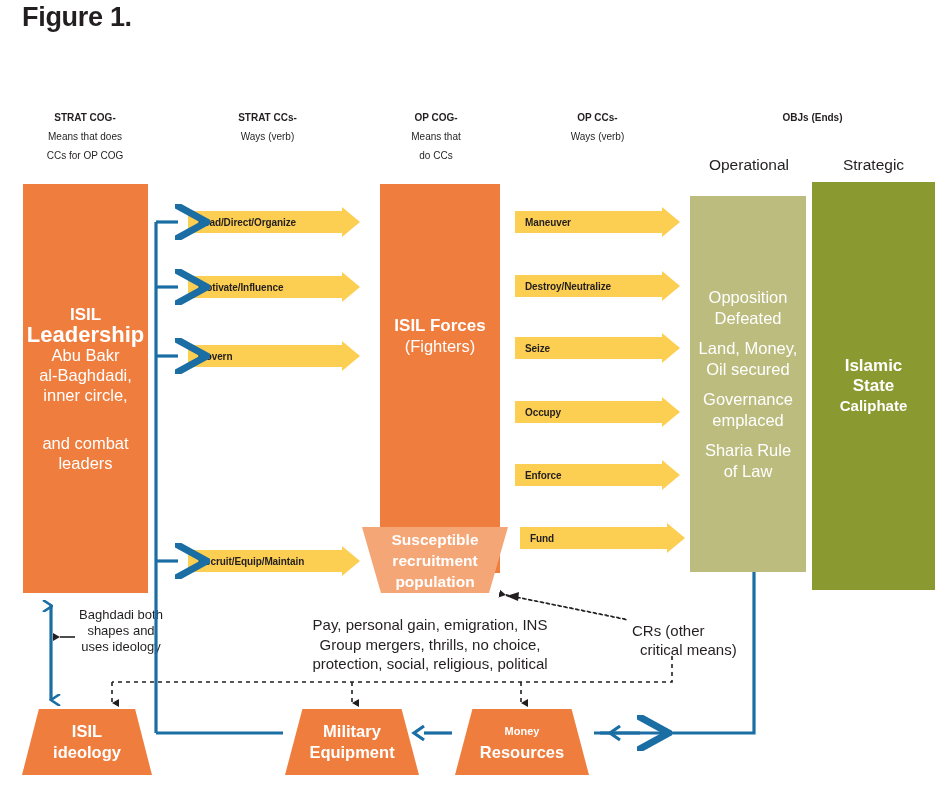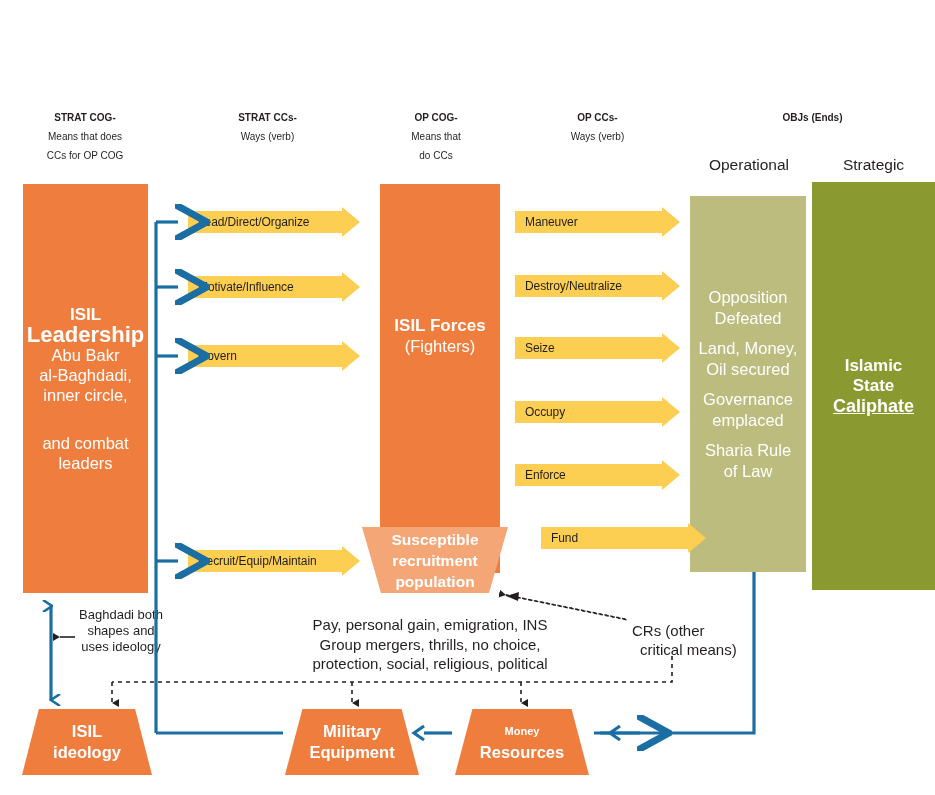--- a/index.html
+++ b/index.html
@@ -55,21 +55,21 @@
     background:#fcce52;height:22px;display:flex;align-items:center;
     padding-left:10px;box-sizing:border-box;flex:1 1 auto;
   }
   .yarrow .head{
     width:0;height:0;flex:0 0 auto;
     border-top:15px solid transparent;
     border-bottom:15px solid transparent;
     border-left:18px solid #fcce52;
   }
   .yarrow .lbl{
-    font-size:12px;font-weight:normal;color:#231f20;white-space:nowrap;
+    font-size:10px;font-weight:bold;color:#231f20;white-space:nowrap;
     letter-spacing:-0.1px;
   }
 
   
   .trap{
     position:absolute;color:#ffffff;display:flex;align-items:center;
     justify-content:center;text-align:center;font-weight:bold;
     clip-path:polygon(13% 0%, 87% 0%, 100% 100%, 0% 100%);
   }
   .trap.inv{
@@ -81,20 +81,21 @@
   .ftext{position:absolute;font-size:15.5px;line-height:19px;color:#231f20;}
 
   
   svg.overlay{position:absolute;left:0;top:0;width:935px;height:795px;pointer-events:none;}
 </style>
 </head>
 <body>
 
 <div id="stage">
 
+  <div class="fig-title">Figure 1.</div>
 
   <div class="col-head" style="left:0px;top:108px;width:170px;">
     <span class="b">STRAT COG-</span>
     <span class="n">Means that does</span>
     <span class="n">CCs for OP COG</span>
   </div>
 
   <div class="col-head" style="left:185px;top:108px;width:165px;">
     <span class="b">STRAT CCs-</span>
     <span class="n">Ways (verb)</span>
@@ -163,21 +164,21 @@
         <span style="display:block;">Sharia Rule</span>
         <span style="display:block;">of Law</span>
       </div>
     </div>
   </div>
 
   <div class="block olive-dark" style="left:812px;top:182px;width:123px;height:408px;">
     <div class="inner">
       <span class="t-bold" style="font-size:17px;">Islamic</span>
       <span class="t-bold" style="font-size:17px;">State</span>
-      <span class="t-bold" style="font-size:18px;text-decoration:underline;">Caliphate</span>
+      <span class="t-bold" style="font-size:15px;">Caliphate</span>
     </div>
   </div>
 
   <div class="yarrow" style="left:188px;top:211px;width:172px;">
     <div class="body">
         <span class="lbl">Lead/Direct/Organize</span>
       </div>
     <div class="head"></div>
   </div>
   <div class="yarrow" style="left:188px;top:276px;width:172px;">
@@ -222,21 +223,21 @@
         <span class="lbl">Occupy</span>
       </div>
     <div class="head"></div>
   </div>
   <div class="yarrow" style="left:515px;top:464px;width:165px;">
     <div class="body">
         <span class="lbl">Enforce</span>
       </div>
     <div class="head"></div>
   </div>
-  <div class="yarrow" style="left:541px;top:527px;width:165px;">
+  <div class="yarrow" style="left:520px;top:527px;width:165px;">
     <div class="body">
         <span class="lbl">Fund</span>
       </div>
     <div class="head"></div>
   </div>
 
   <div class="ftext" style="left:66px;top:607px;width:110px;text-align:center;font-size:13px;line-height:16px;">
     <span style="display:block;">Baghdadi both</span>
     <span style="display:block;">shapes and</span>
     <span style="display:block;">uses ideology</span>

